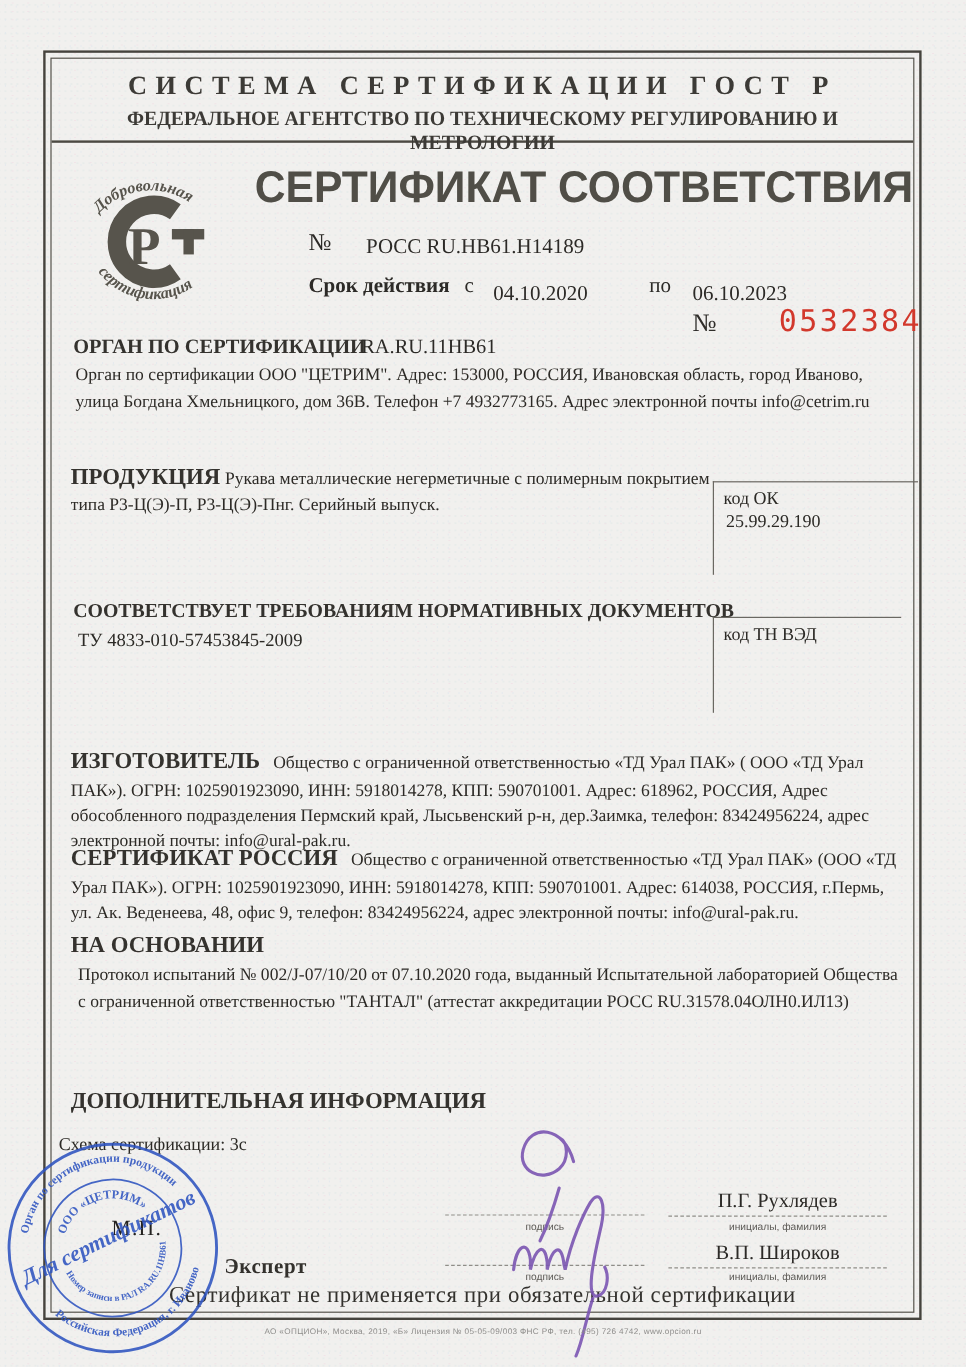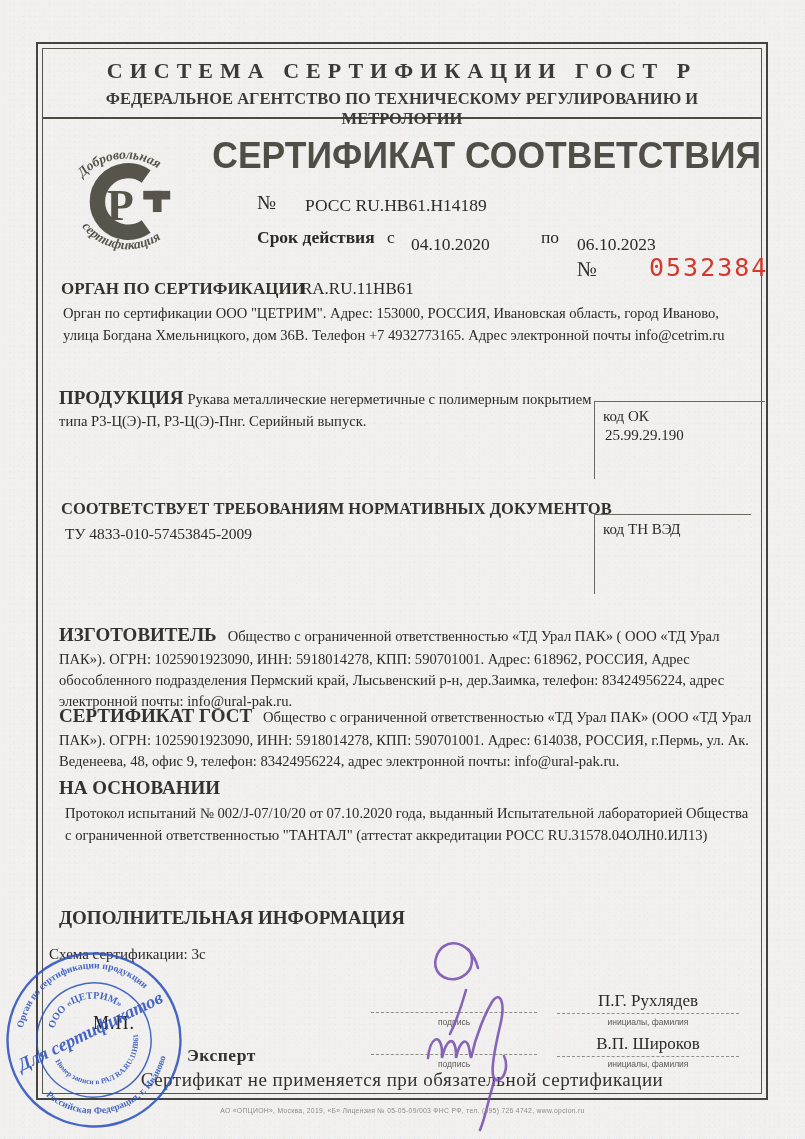--- a/index.html
+++ b/index.html
@@ -124,21 +124,21 @@
     <div class="abs code-box" style="left:551px; top:465px; width:157px; height:80px;">
       <div>код ТН ВЭД</div>
     </div>
 
     <div class="abs body-t" style="left:16px; top:572px; width:694px; line-height:1.45;">
       <span class="sec-h-big">ИЗГОТОВИТЕЛЬ</span>&nbsp;&nbsp;
       <span>Общество с ограниченной ответственностью «ТД Урал ПАК» ( ООО «ТД Урал ПАК»). ОГРН: 1025901923090, ИНН: 5918014278, КПП: 590701001. Адрес: 618962, РОССИЯ, Адрес обособленного подразделения Пермский край, Лысьвенский р-н, дер.Заимка, телефон: 83424956224, адрес электронной почты: info@ural-pak.ru.</span>
     </div>
 
     <div class="abs body-t" style="left:16px; top:653px; width:694px; line-height:1.45;">
-      <span class="sec-h-big">СЕРТИФИКАТ ГОСТ</span>&nbsp;&nbsp;
+      <span class="sec-h-big">СЕРТИФИКАТ РОССИЯ</span>&nbsp;&nbsp;
       <span>Общество с ограниченной ответственностью «ТД Урал ПАК» (ООО «ТД Урал ПАК»). ОГРН: 1025901923090, ИНН: 5918014278, КПП: 590701001. Адрес: 614038, РОССИЯ, г.Пермь, ул. Ак. Веденеева, 48, офис 9, телефон: 83424956224, адрес электронной почты: info@ural-pak.ru.</span>
     </div>
 
     <div class="abs sec-h-big" style="left:16px; top:728px;">НА ОСНОВАНИИ</div>
     <div class="abs body-t" style="left:22px; top:754px; width:688px;">Протокол испытаний № 002/J-07/10/20 от 07.10.2020 года, выданный Испытательной лабораторией Общества с ограниченной ответственностью "ТАНТАЛ" (аттестат аккредитации РОСС RU.31578.04ОЛН0.ИЛ13)</div>
 
     <div class="abs sec-h-big" style="left:16px; top:858px;">ДОПОЛНИТЕЛЬНАЯ ИНФОРМАЦИЯ</div>
     <div class="abs body-t" style="left:6px; top:894px; font-size:15px;">Схема сертификации: 3с</div>
 
     <div class="abs" style="left:50px; top:964px; font-size:18px; color:#242220; letter-spacing:1px;text-align:center;">М.П.</div>

